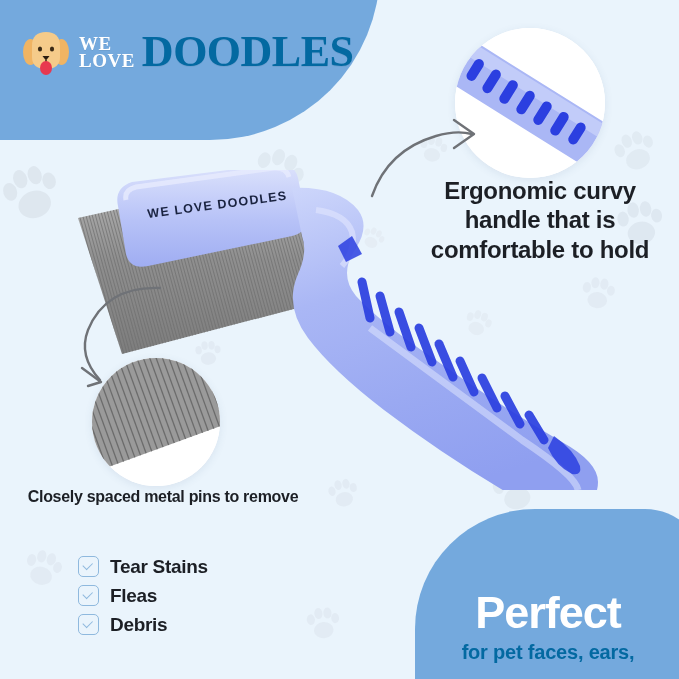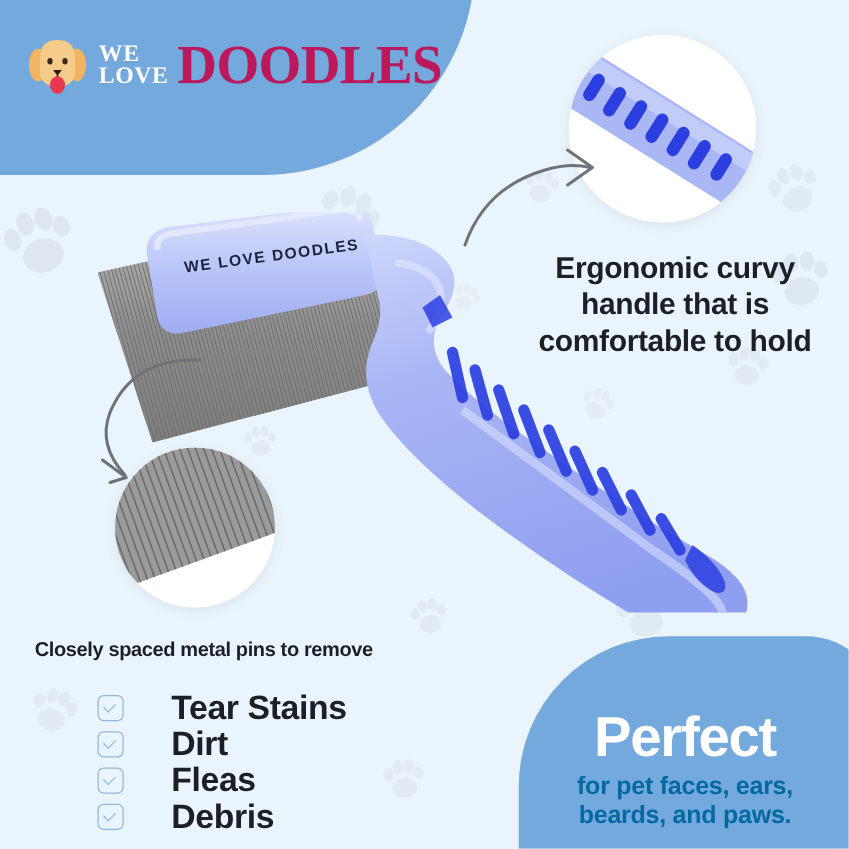--- a/index.html
+++ b/index.html
@@ -46,21 +46,21 @@
     display:flex;flex-direction:column;
     line-height:.92;
     color:#ffffff;
     font-family:"Liberation Serif", serif;
     font-weight:bold;
     font-size:19px;
     letter-spacing:.5px;
     text-shadow:0 1px 0 rgba(0,0,0,.06);
   }
   .doodles{
-    color:#be185d;
+    color:#0369a1;
     font-family:"Liberation Serif", serif;
     font-weight:bold;
     font-size:44px;
     letter-spacing:-.5px;
     line-height:.9;
     text-shadow:0 1px 0 rgba(0,0,0,.06);
   }
 
   
   .comb{position:absolute;left:70px;top:170px;width:600px;height:320px;}
@@ -81,21 +81,20 @@
   #arrow-to-pins{left:72px;top:282px;width:96px;height:108px;}
 
   
   .callout-text{
     position:absolute;
     color:#1c1f25;
     font-weight:bold;
     text-align:center;
     line-height:1.22;
     letter-spacing:-.3px;
-    margin-top:24px;
   }
   #text-ergonomic{
     left:404px;top:176px;width:272px;
     font-size:24px;
   }
   #text-pins{
     left:8px;top:487px;width:310px;
     font-size:16px;
   }
 
@@ -114,22 +113,22 @@
   }
   .checkbox:after{
     content:"";
     position:absolute;left:4px;top:5px;
     width:8px;height:4.5px;
     border-left:1.8px solid #8fb9de;
     border-bottom:1.8px solid #8fb9de;
     transform:rotate(-45deg);
   }
   .check-label{
-    font-size:27px;font-weight:bold;color:#1c1f25;
-    letter-spacing:-.3px;line-height:1;margin-left:27px;
+    font-size:19px;font-weight:bold;color:#1c1f25;
+    letter-spacing:-.3px;line-height:1;
   }
 
   
   .perfect-blob{
     position:absolute;right:-26px;bottom:-30px;
     width:290px;height:200px;
     background:#74a9dd;
     border-radius:120px 60px 0 0;
   }
   .perfect-wrap{
@@ -563,34 +562,29 @@
 
   <div class="callout-text" id="text-pins">Closely spaced metal pins to remove</div>
 
   <div class="checklist">
     <div class="check-row">
       <span class="checkbox"></span>
       <span class="check-label">Tear Stains</span>
     </div>
     <div class="check-row">
       <span class="checkbox"></span>
-      <span class="check-label">Dirt</span>
-    </div>
-    <div class="check-row">
-      <span class="checkbox"></span>
       <span class="check-label">Fleas</span>
     </div>
     <div class="check-row">
       <span class="checkbox"></span>
       <span class="check-label">Debris</span>
     </div>
   </div>
 
   <div class="perfect-blob"></div>
   <div class="perfect-wrap">
     <div class="perfect-title">Perfect</div>
     <div class="perfect-sub">
       <div>for pet faces, ears,</div>
-      <div>beards, and paws.</div>
     </div>
   </div>
 
 </div>
 
 </body></html>

